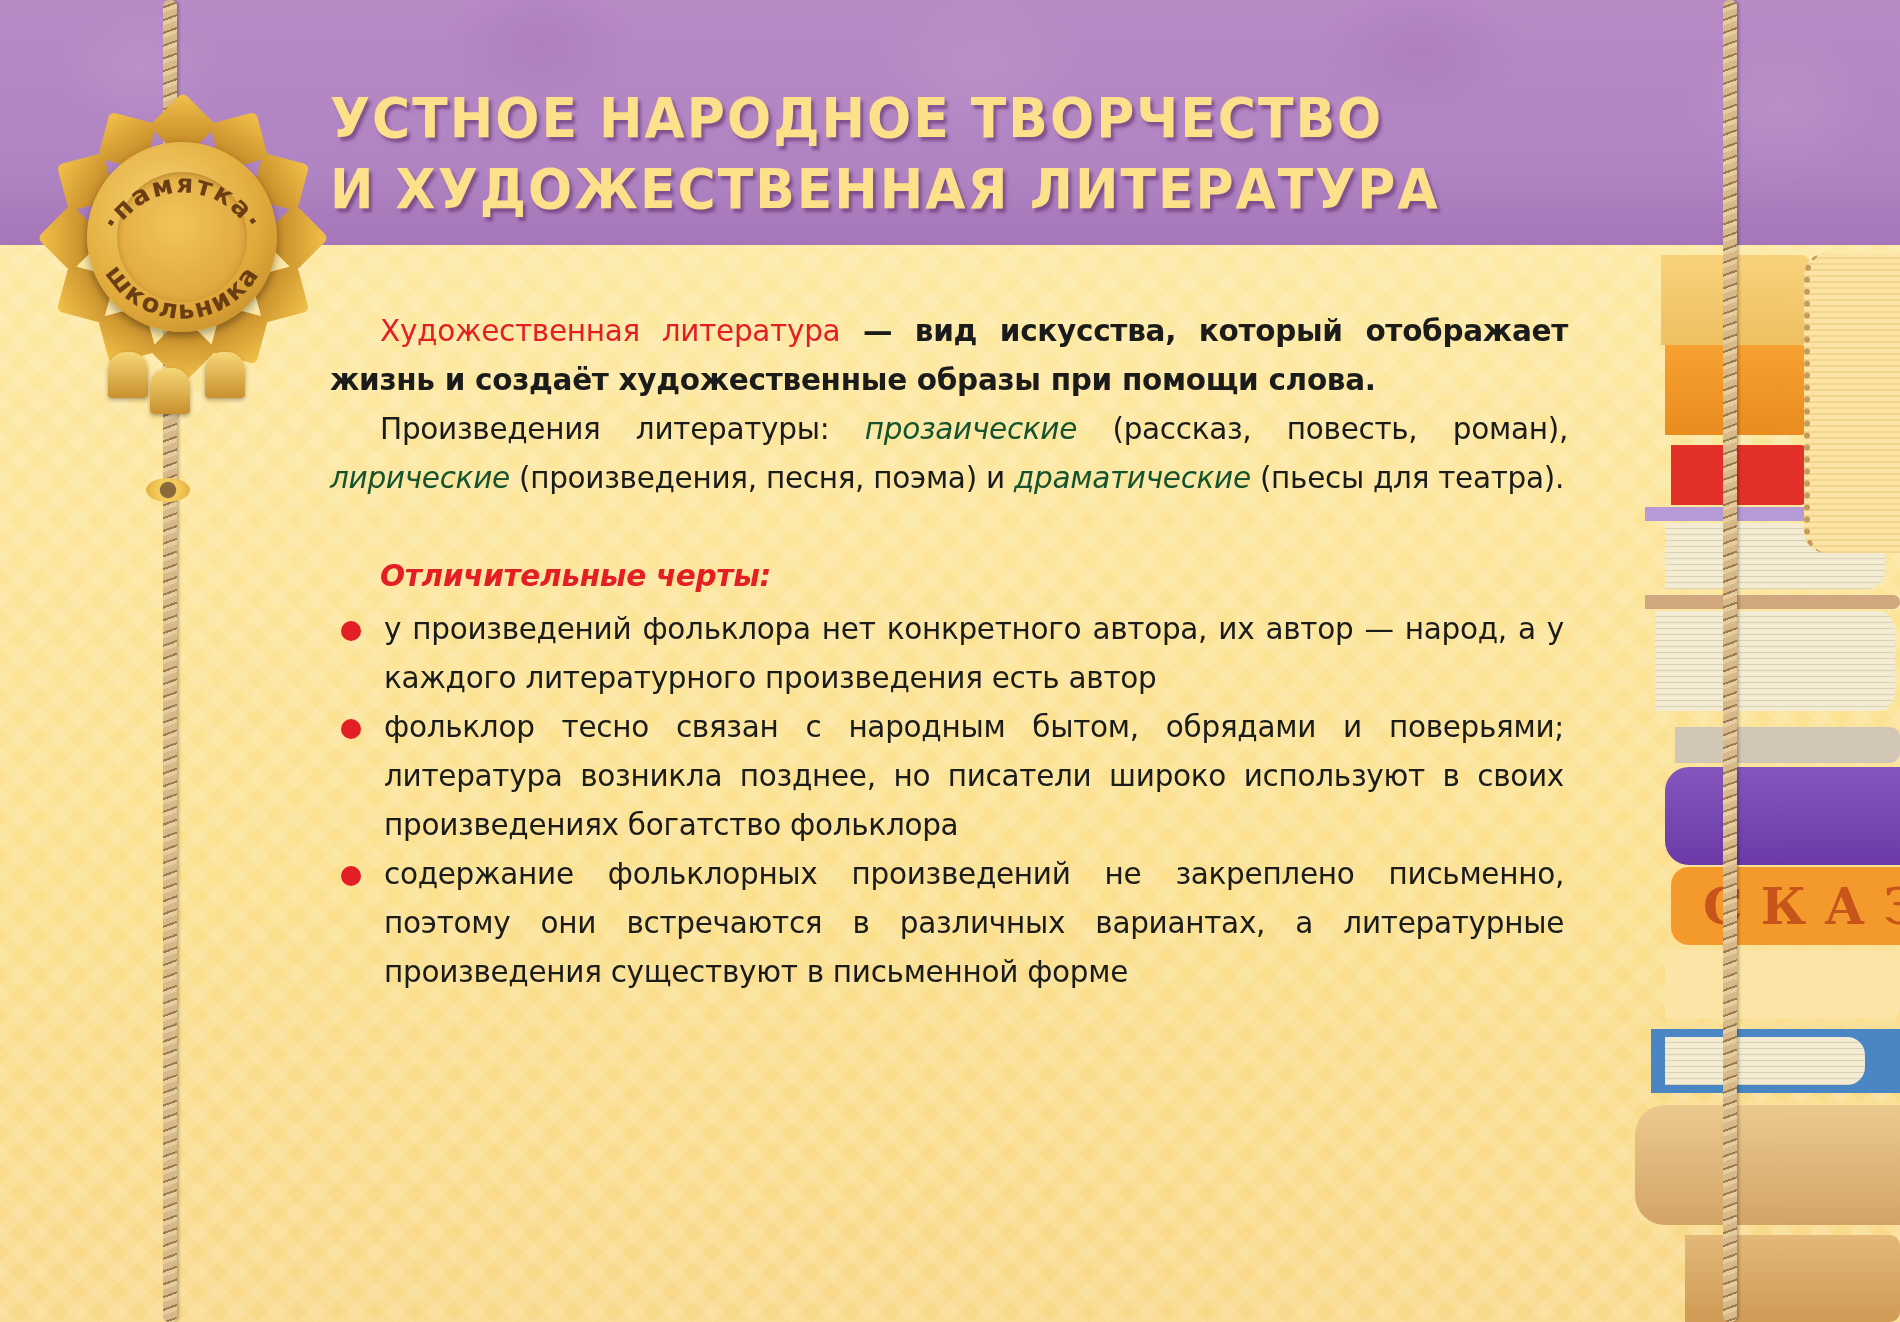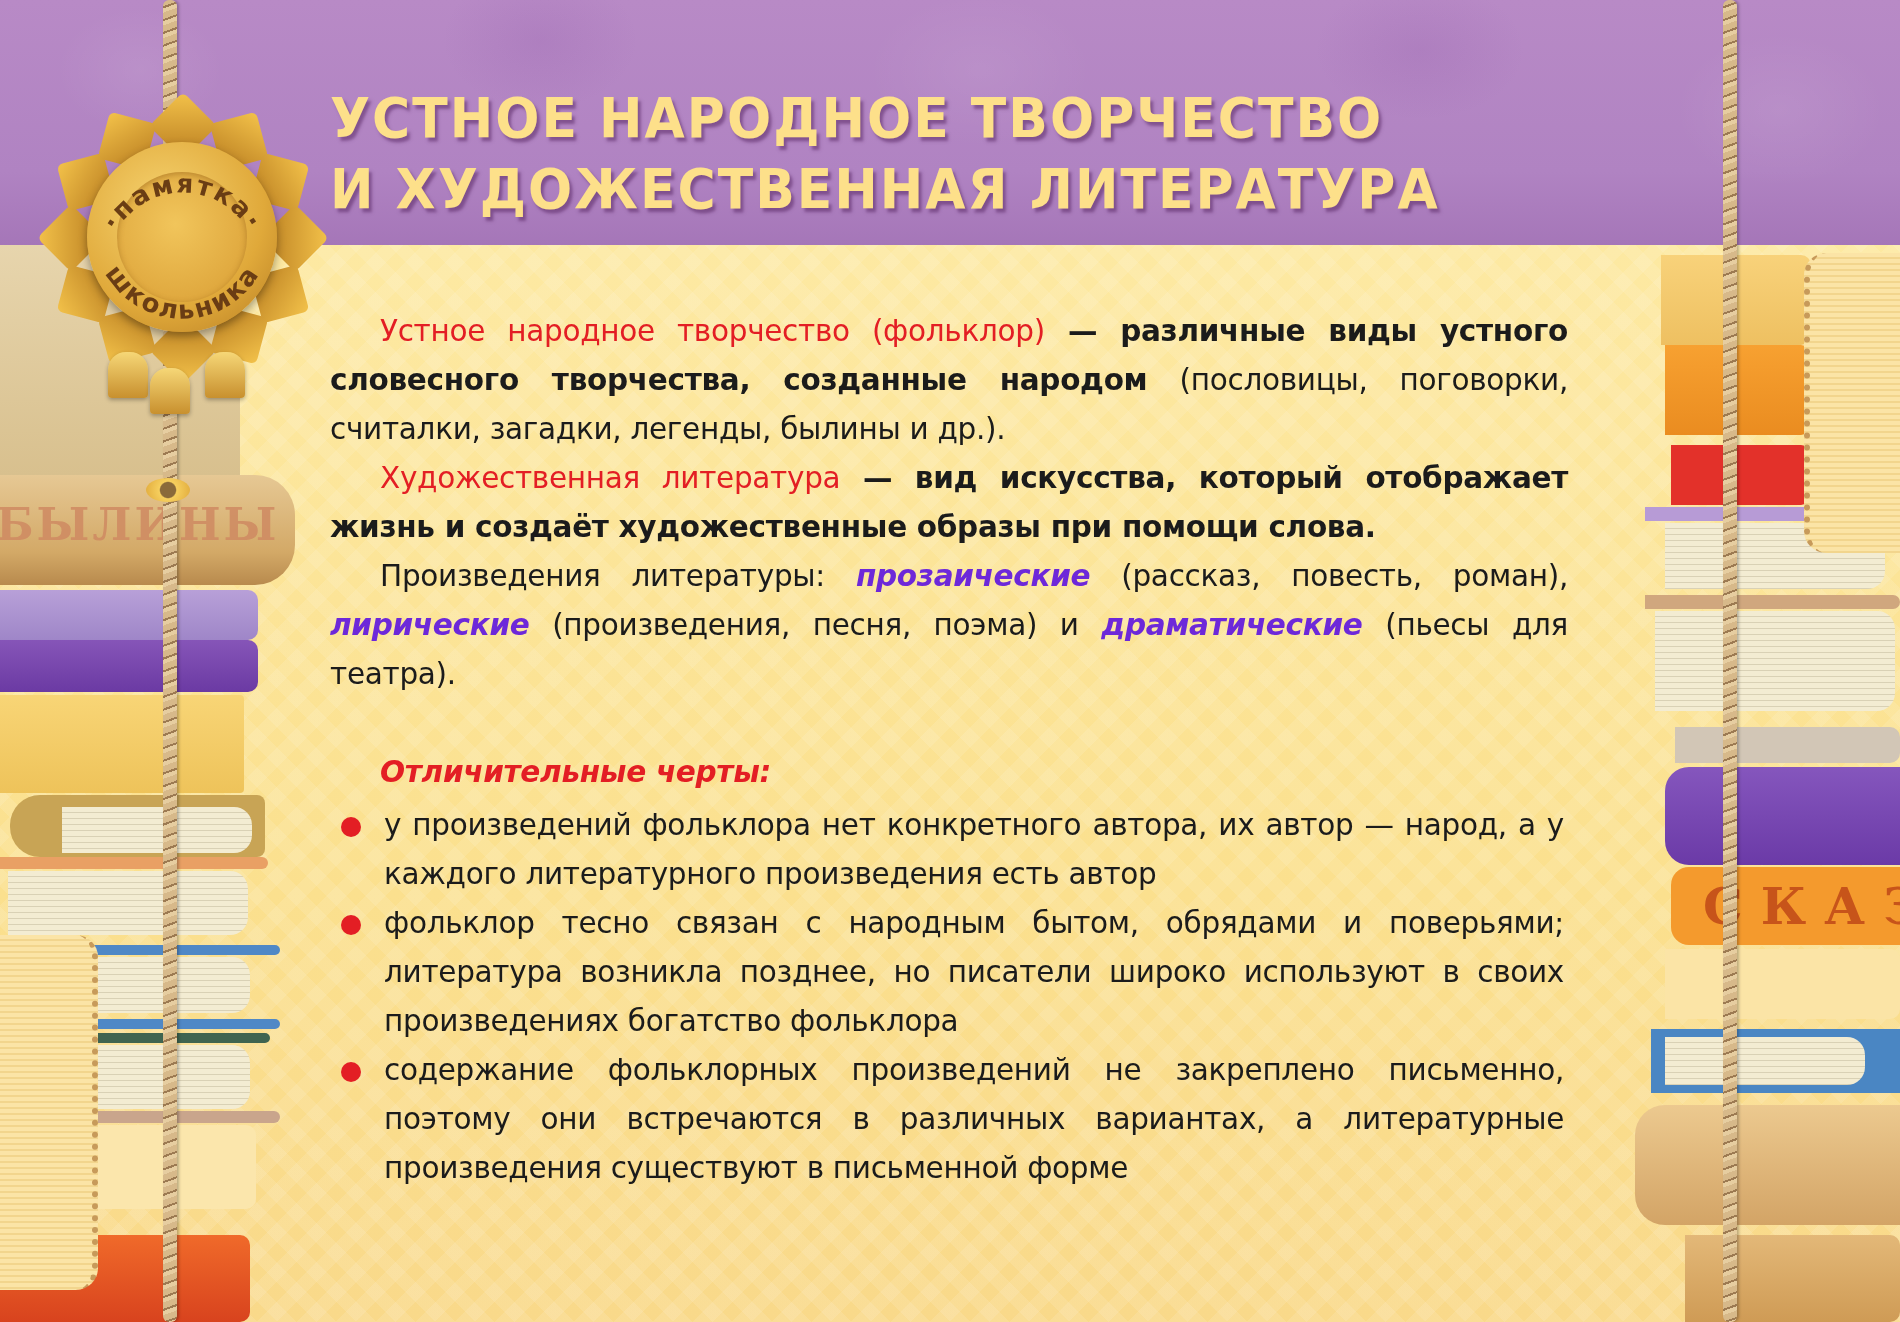--- a/index.html
+++ b/index.html
@@ -68,62 +68,40 @@
 
   
   .right-decor { position:absolute; left:1635px; top:245px; width:265px; height:1077px; }
 
   
   .text { position:absolute; left:330px; top:307px; width:1238px; font-family:"DejaVu Sans", sans-serif;
     font-size:29.5px; line-height:49px; color:#1b1b1b; letter-spacing:-0.3px; }
   .text p { margin:0; text-align:justify; text-indent:50px; }
   .red { color:#e31e24; }
   .b { font-weight:bold; }
-  .ri { color:#6d28d9; font-weight:bold; font-style:italic; }
+  .ri { color:#14532d; font-weight:normal; font-style:italic; }
   .gap { height:49px; }
   .subhead { padding-left:50px; color:#e31e24; font-weight:bold; font-style:italic; }
   ul.feat { list-style:none; margin:4px; padding:0; }
   ul.feat li { position:relative; padding-left:50px; text-align:justify; }
   ul.feat li .dot { position:absolute; left:7px; top:16px; width:20px; height:20px; border-radius:50%; background:#e31e24; }
 </style>
 </head>
 <body>
 
 <div class="page">
 
   <div class="header"></div>
   <div class="content-bg"></div>
 
   <h1 class="title">
     <span>УСТНОЕ НАРОДНОЕ ТВОРЧЕСТВО</span>
     <span>И ХУДОЖЕСТВЕННАЯ ЛИТЕРАТУРА</span>
   </h1>
 
-  <div class="left-decor">
-    <div class="scroll-paper"></div>
-    <div class="scroll-bylini">
-      <span class="lbl">БЫЛИНЫ</span>
-    </div>
-    <div class="book" style="left:0;top:345px;width:258px;height:50px;background:linear-gradient(180deg,#b8a0d8,#9f86c8);"></div>
-    <div class="book" style="left:0;top:395px;width:258px;height:52px;background:linear-gradient(180deg,#8655b8,#6b3aa3);"></div>
-    <div class="book" style="left:0;top:450px;width:244px;height:98px;background:linear-gradient(180deg,#f8d576,#eec35a);border-radius:0 4px 4px 0;"></div>
-    <div class="book" style="left:10px;top:550px;width:255px;height:62px;background:#c8a455;border-radius:30px 8px 8px 30px;"></div>
-    <div class="pages" style="left:62px;top:562px;width:190px;height:46px;"></div>
-    <div class="book" style="left:0;top:612px;width:268px;height:12px;background:#e9a064;"></div>
-    <div class="pages" style="left:8px;top:626px;width:240px;height:64px;"></div>
-    <div class="book" style="left:80px;top:700px;width:200px;height:10px;background:#4f88c6;"></div>
-    <div class="pages" style="left:80px;top:712px;width:170px;height:56px;"></div>
-    <div class="book" style="left:80px;top:774px;width:200px;height:10px;background:#4f88c6;"></div>
-    <div class="book" style="left:80px;top:788px;width:190px;height:10px;background:#3f6450;"></div>
-    <div class="pages" style="left:80px;top:800px;width:170px;height:64px;"></div>
-    <div class="book" style="left:80px;top:866px;width:200px;height:12px;background:#c9a58c;"></div>
-    <div class="book" style="left:80px;top:880px;width:176px;height:84px;background:#fbe6ac;"></div>
-    <div class="book" style="left:0;top:990px;width:250px;height:87px;background:linear-gradient(180deg,#f06a2a,#d8431e);"></div>
-    <div class="lace-tag" style="top:690px;height:355px;"></div>
-  </div>
 
   <div class="right-decor">
     <div class="book" style="left:26px;top:10px;width:150px;height:90px;background:linear-gradient(180deg,#f8d27a,#eec061);"></div>
     <div class="book" style="left:30px;top:100px;width:146px;height:90px;background:linear-gradient(180deg,#f7a131,#ea8c20);"></div>
     <div class="book" style="left:36px;top:200px;width:140px;height:60px;background:#e3312a;"></div>
     <div class="book" style="left:10px;top:262px;width:255px;height:14px;background:#b79bd6;"></div>
     <div class="pages" style="left:30px;top:278px;width:220px;height:66px;"></div>
     <div class="book" style="left:10px;top:350px;width:255px;height:14px;background:#d0a77e;"></div>
     <div class="pages" style="left:20px;top:366px;width:240px;height:100px;"></div>
     <div class="book" style="left:40px;top:482px;width:225px;height:36px;background:#d2c6b6;"></div>
@@ -169,21 +147,20 @@
       <text font-family="DejaVu Sans, sans-serif" font-weight="bold" font-size="26" fill="#6a3d14" letter-spacing="2">
         <textPath href="#arcBot" startOffset="50%" text-anchor="middle">школьника</textPath>
       </text>
     </svg>
   </div>
   <div class="bell" style="left:108px;top:352px;"></div>
   <div class="bell" style="left:150px;top:368px;"></div>
   <div class="bell" style="left:205px;top:352px;"></div>
 
   <div class="text">
-    <p><span class="red">Устное народное творчество (фольклор)</span><span class="b"> — различные виды устного словесного творчества, созданные народом</span><span> (пословицы, поговорки, считалки, загадки, легенды, былины и др.).</span></p>
 
     <p><span class="red">Художественная литература</span><span class="b"> — вид искусства, который отображает жизнь и создаёт художественные образы при помощи слова.</span></p>
 
     <p><span>Произведения литературы: </span><span class="ri">прозаические</span><span> (рассказ, повесть, роман), </span><span class="ri">лирические</span><span> (произведения, песня, поэма) и </span><span class="ri">драматические</span><span> (пьесы для театра).</span></p>
 
     <div class="gap"></div>
 
     <div class="subhead">Отличительные черты:</div>
     <ul class="feat">
       <li><span class="dot"></span><span>у произведений фольклора нет конкретного автора, их автор — народ, а у каждого литературного произведения есть автор</span></li>

